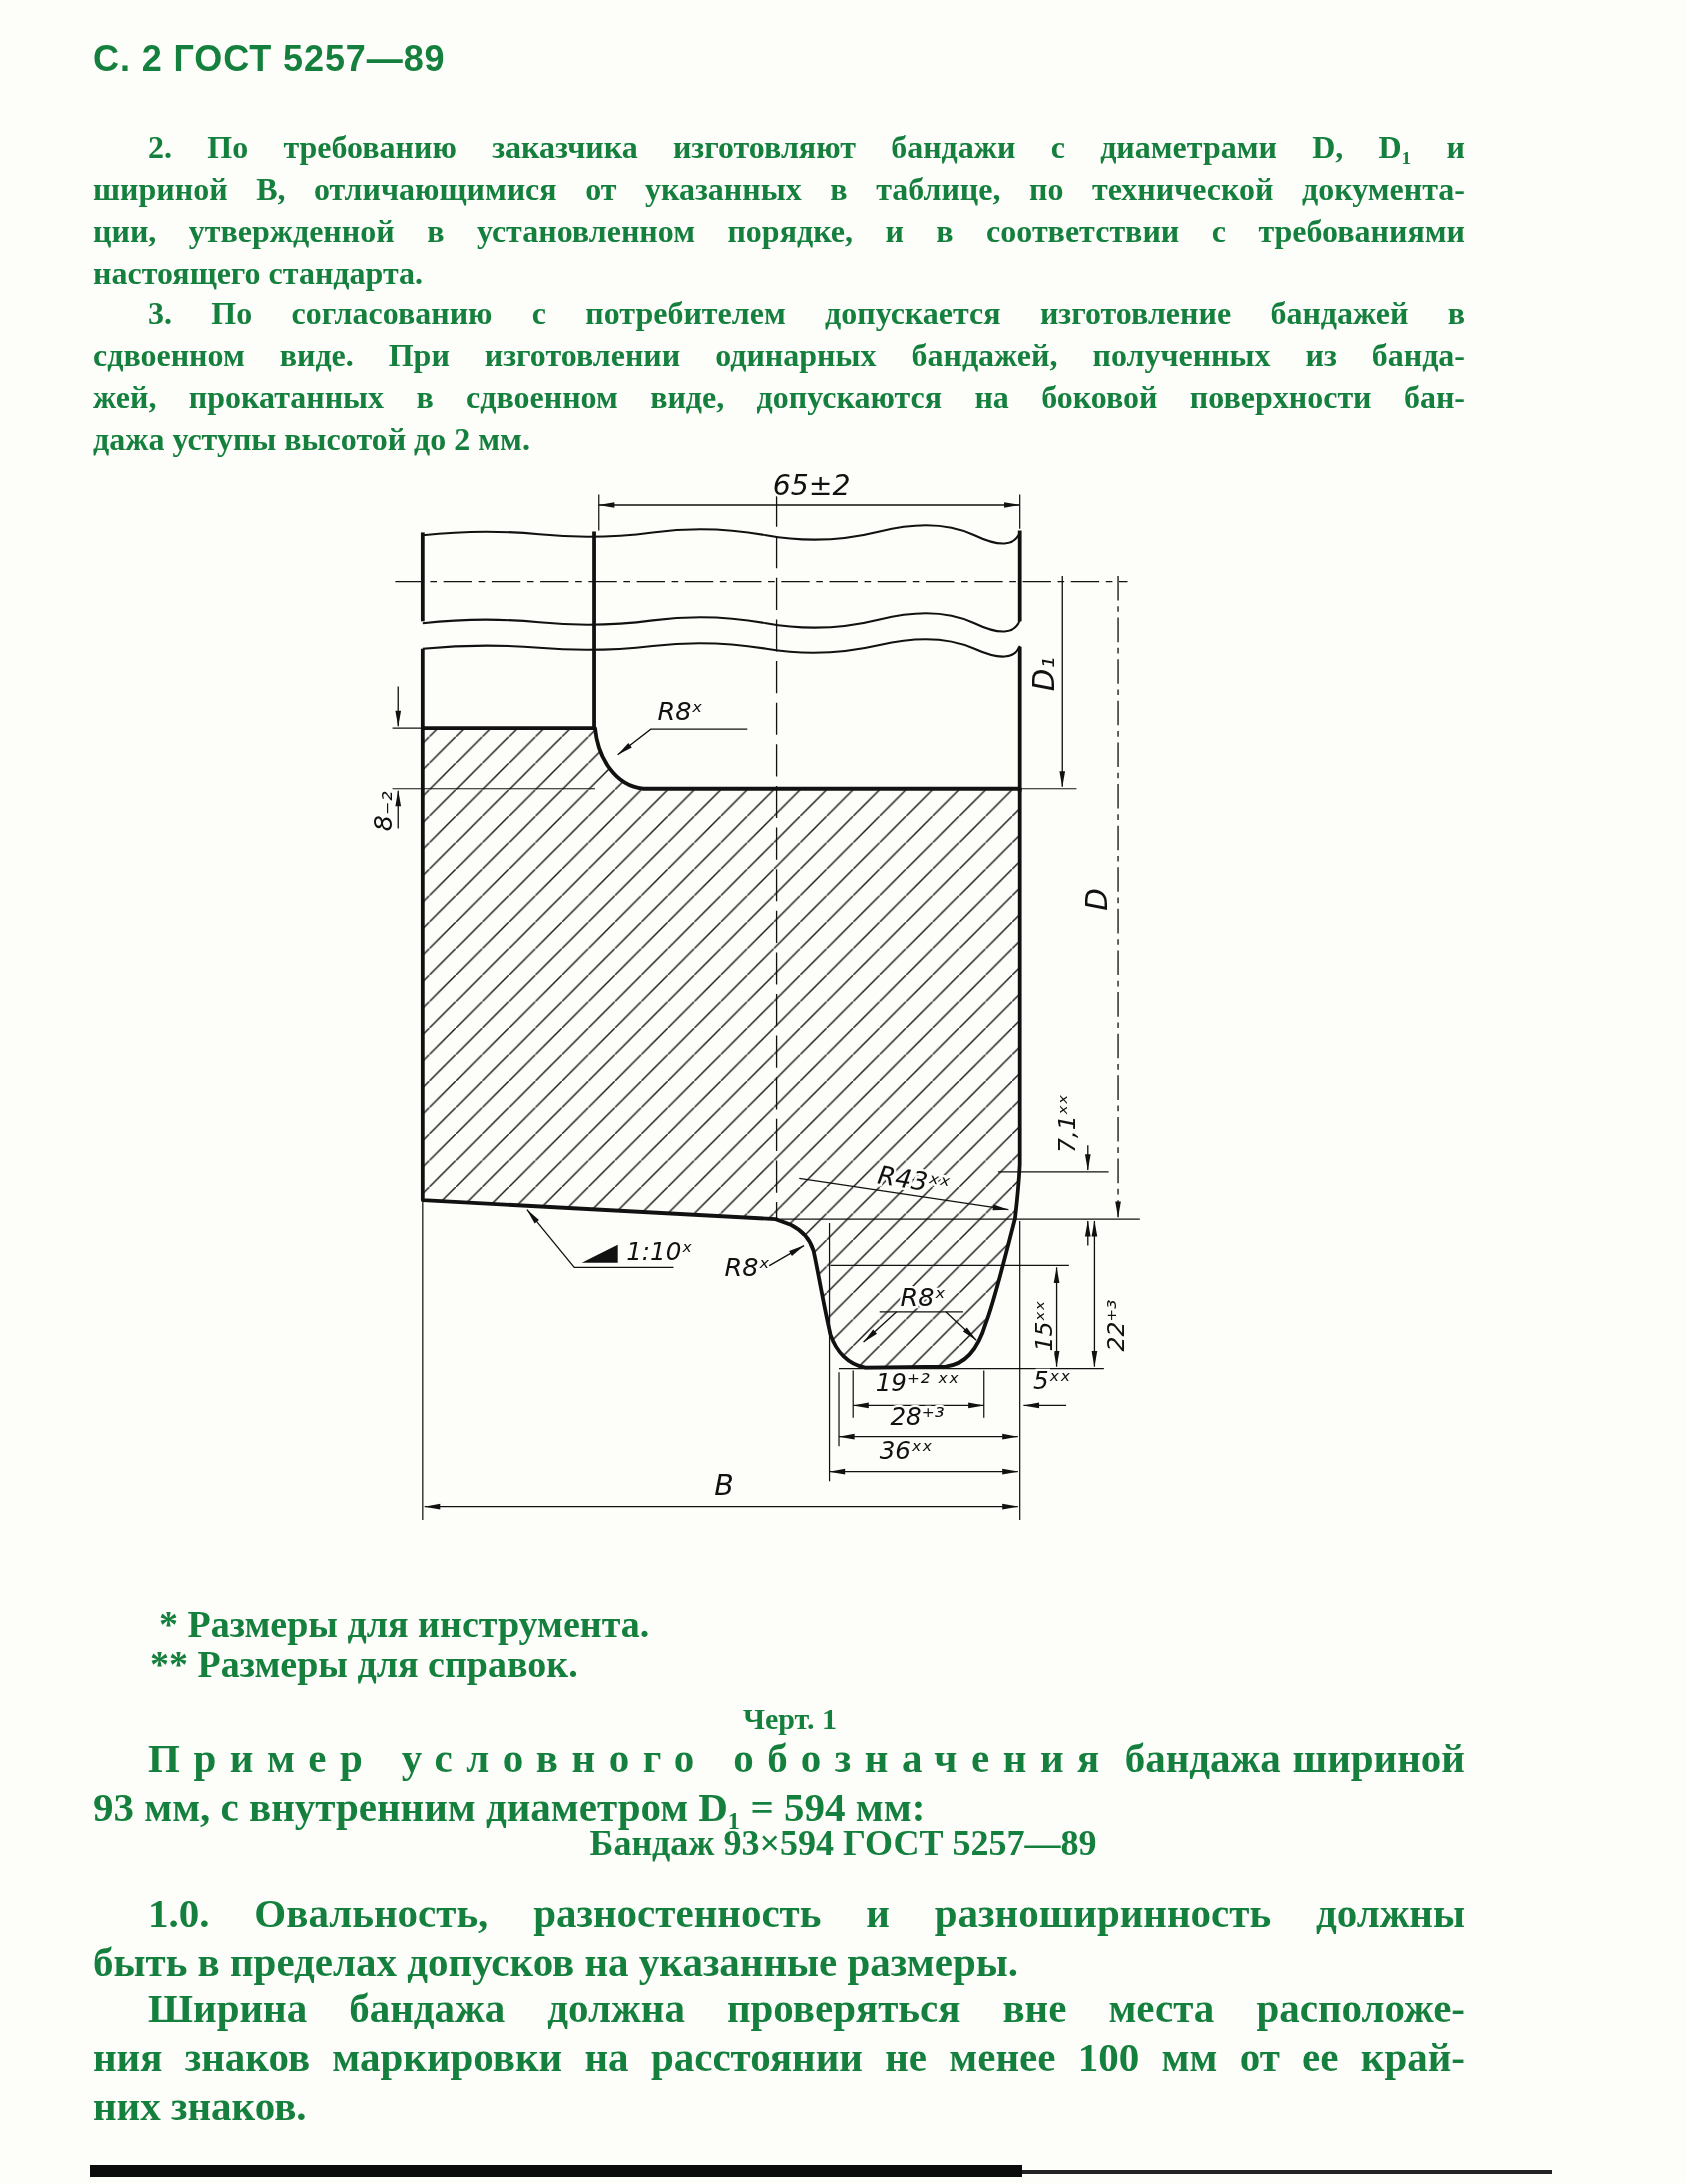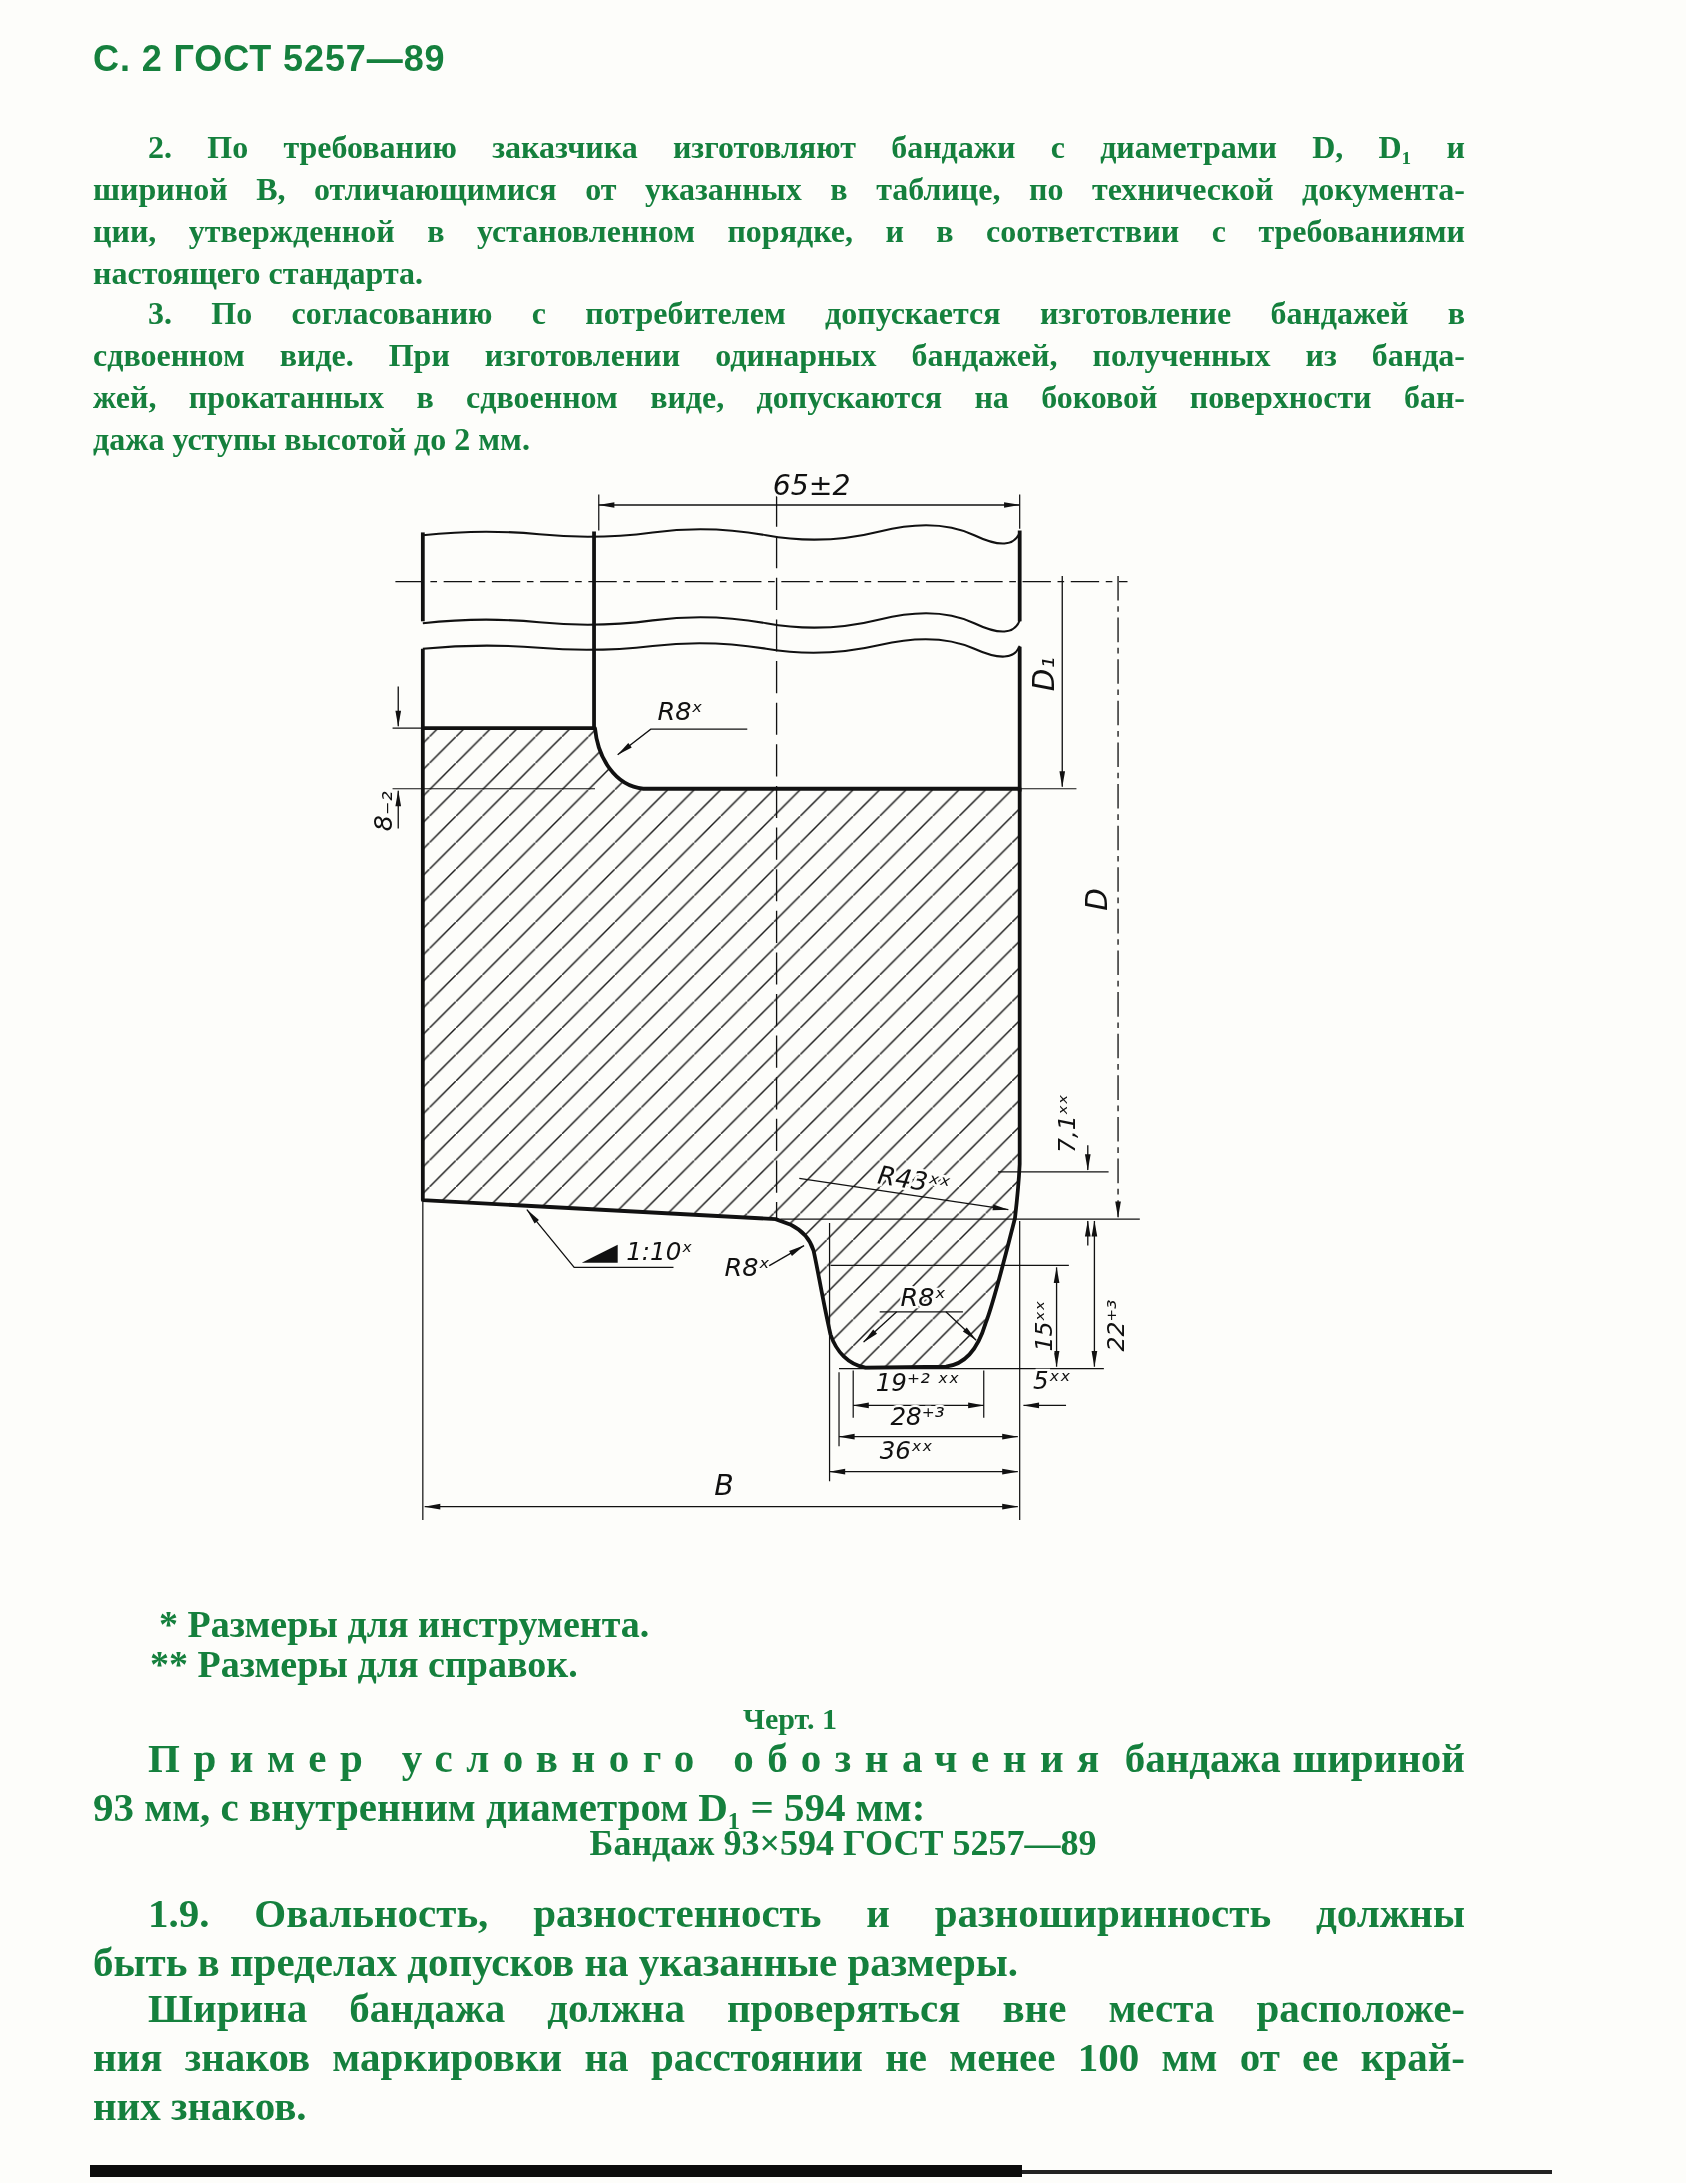--- a/index.html
+++ b/index.html
@@ -145,21 +145,21 @@
   <div class="fnote" style="left:150px;top:1642px">**  Размеры для справок.</div>
   <div class="caption">Черт. 1</div>
 
   <div class="tblock big" style="top:1734px">
     <div class="line indent"><span class="spaced">Пример условного обозначения</span><span> бандажа шириной</span></div>
     <div class="line nojust"><span>93 мм, с внутренним диаметром </span><span class="it">D₁</span><span> = 594 мм:</span></div>
   </div>
   <div class="desig">Бандаж 93×594 ГОСТ 5257—89</div>
 
   <div class="tblock big" style="top:1889px">
-    <div class="line indent">1.9. Овальность,  разностенность и разноширинность  должны</div>
+    <div class="line indent">1.0. Овальность,  разностенность и разноширинность  должны</div>
     <div class="line nojust">быть в пределах допусков на указанные размеры.</div>
   </div>
 
   <div class="tblock big" style="top:1984px">
     <div class="line indent">Ширина бандажа должна проверяться вне места  расположе-</div>
     <div class="line">ния знаков маркировки на расстоянии  не менее 100 мм от ее край-</div>
     <div class="line nojust">них знаков.</div>
   </div>
 
   <div class="scanbar1"></div>

